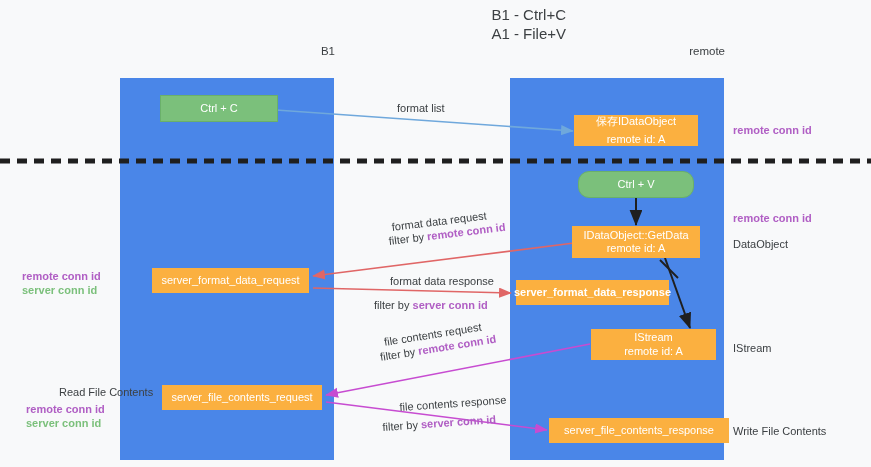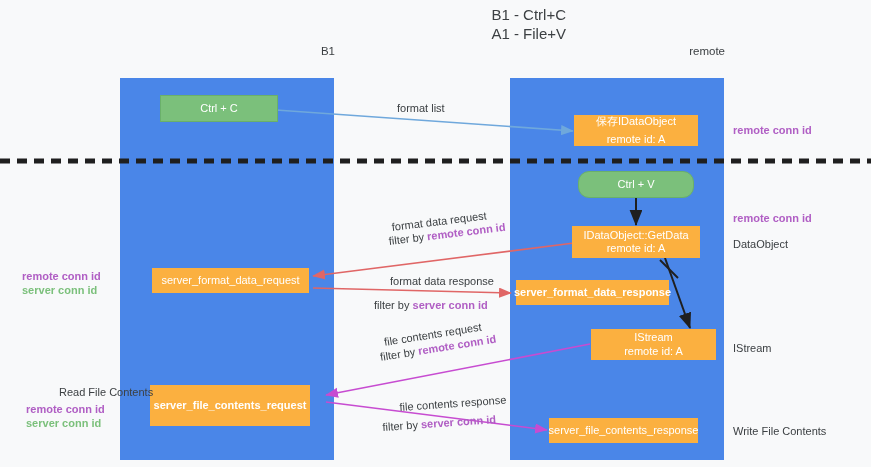--- a/index.html
+++ b/index.html
@@ -125,25 +125,25 @@
 
   <div class="node orange" style="left:516px;top:280px;width:153px;height:25px;font-weight:bold;">
     <div>server_format_data_response</div>
   </div>
 
   <div class="node orange" style="left:591px;top:329px;width:125px;height:31px;">
     <div>IStream</div>
     <div>remote id: A</div>
   </div>
 
-  <div class="node orange" style="left:150px;top:385px;width:160px;height:41px;font-weight:bold;">
+  <div class="node orange" style="left:162px;top:385px;width:160px;height:25px;">
     <div>server_file_contents_request</div>
   </div>
 
-  <div class="node orange" style="left:549px;top:418px;width:149px;height:25px;">
+  <div class="node orange" style="left:549px;top:418px;width:180px;height:25px;">
     <div>server_file_contents_response</div>
   </div>
 
   <div class="lbl" style="left:397px;top:101px;">format list</div>
 
   <div class="lbl rot" style="left:391px;top:220px;transform:rotate(-7deg);">format data request</div>
   <div class="lbl rot" style="left:388px;top:234px;transform:rotate(-7deg);">
     <span>filter by </span><span class="purple">remote conn id</span>
   </div>
 

